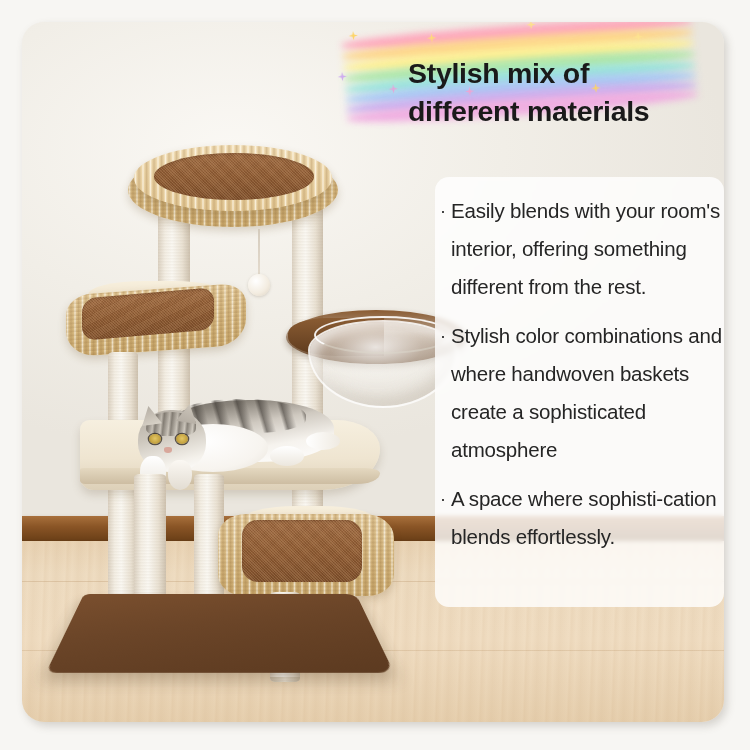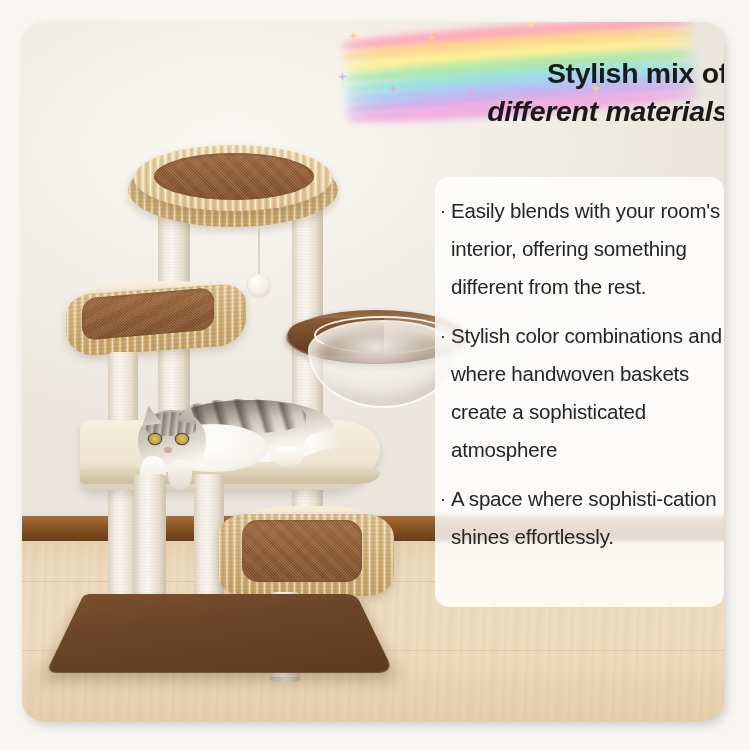--- a/index.html
+++ b/index.html
@@ -193,21 +193,20 @@
   }
   .bullet .btext { flex: 1 1 auto; }
 
   
   #headline-zone {
     position: absolute;
     left: 318px;
     top: 0px;
     width: 384px;
     height: 128px;
-    text-align: right;
   }
 
   #rainbow {
     position: absolute;
     left: 4px;
     top: 14px;
     width: 352px;
     height: 86px;
     transform: rotate(-4.2deg);
     transform-origin: left center;
@@ -235,21 +234,21 @@
     position: absolute;
     left: 68px;
     top: 32px;
     width: 320px;
     color: #1a1a1a;
     font-size: 28.5px;
     font-weight: bold;
     line-height: 38px;
     letter-spacing: -0.3px;
   }
-  #headline .l2 { display: block; font-style: italic; }
+  #headline .l2 { display: block; }
 
 </style>
 </head>
 <body>
 
 <div id="card">
 
   <div id="photo">
 
     <div class="wall"></div>
@@ -406,21 +405,21 @@
     <div class="bullet">
       <span class="dot">·</span>
       <span class="btext">Easily blends with your room's interior, offering something different from the rest.</span>
     </div>
     <div class="bullet">
       <span class="dot">·</span>
       <span class="btext">Stylish color combinations and where handwoven baskets create a sophisticated atmosphere</span>
     </div>
     <div class="bullet">
       <span class="dot">·</span>
-      <span class="btext">A space where sophisti-cation shines effortlessly.</span>
+      <span class="btext">A space where sophisti-cation blends effortlessly.</span>
     </div>
   </div>
 
   <div id="headline-zone">
 
     <div id="rainbow">
       <div class="stripe" style="top:2px;  background:#ff9fb8;"></div>
       <div class="stripe" style="top:13px; background:#ffd27f;"></div>
       <div class="stripe" style="top:24px; background:#fff089;"></div>
       <div class="stripe" style="top:35px; background:#a8e6a1;"></div>

